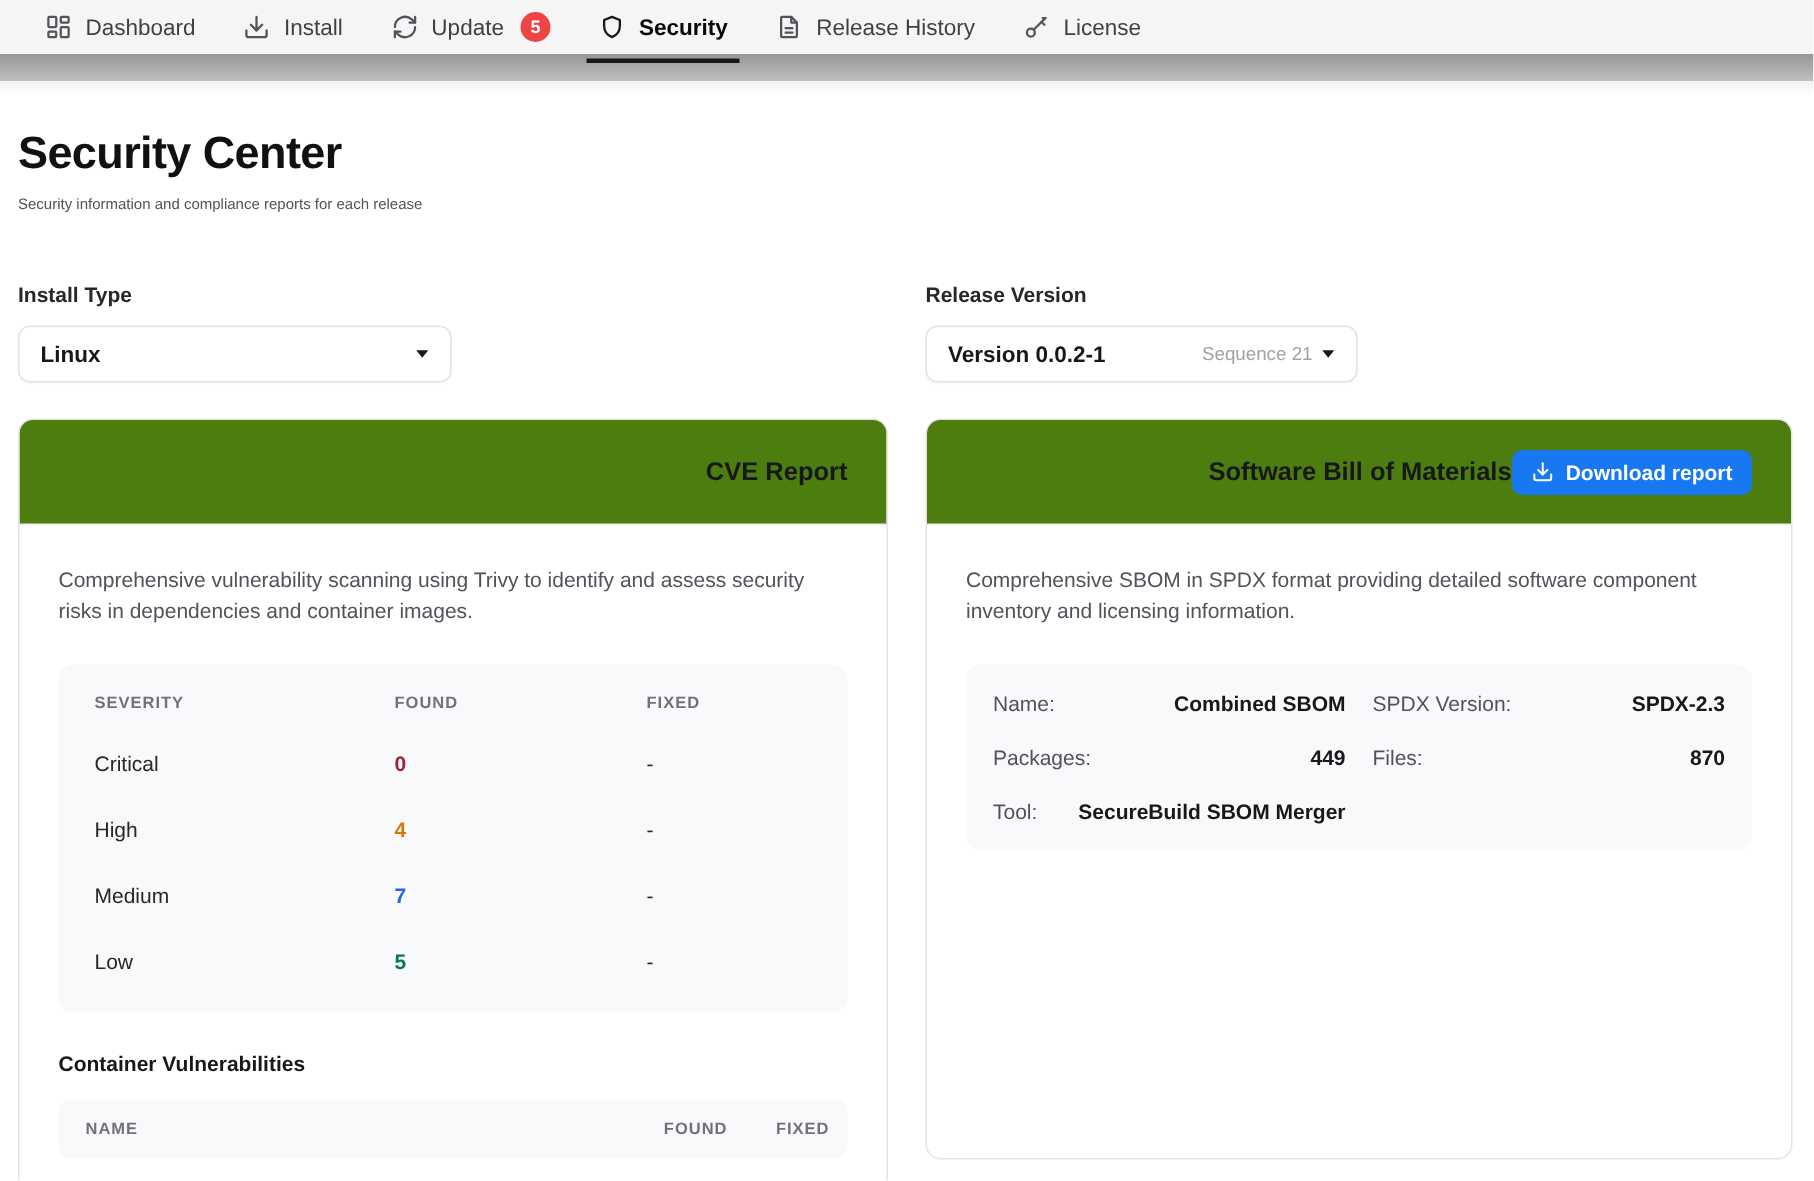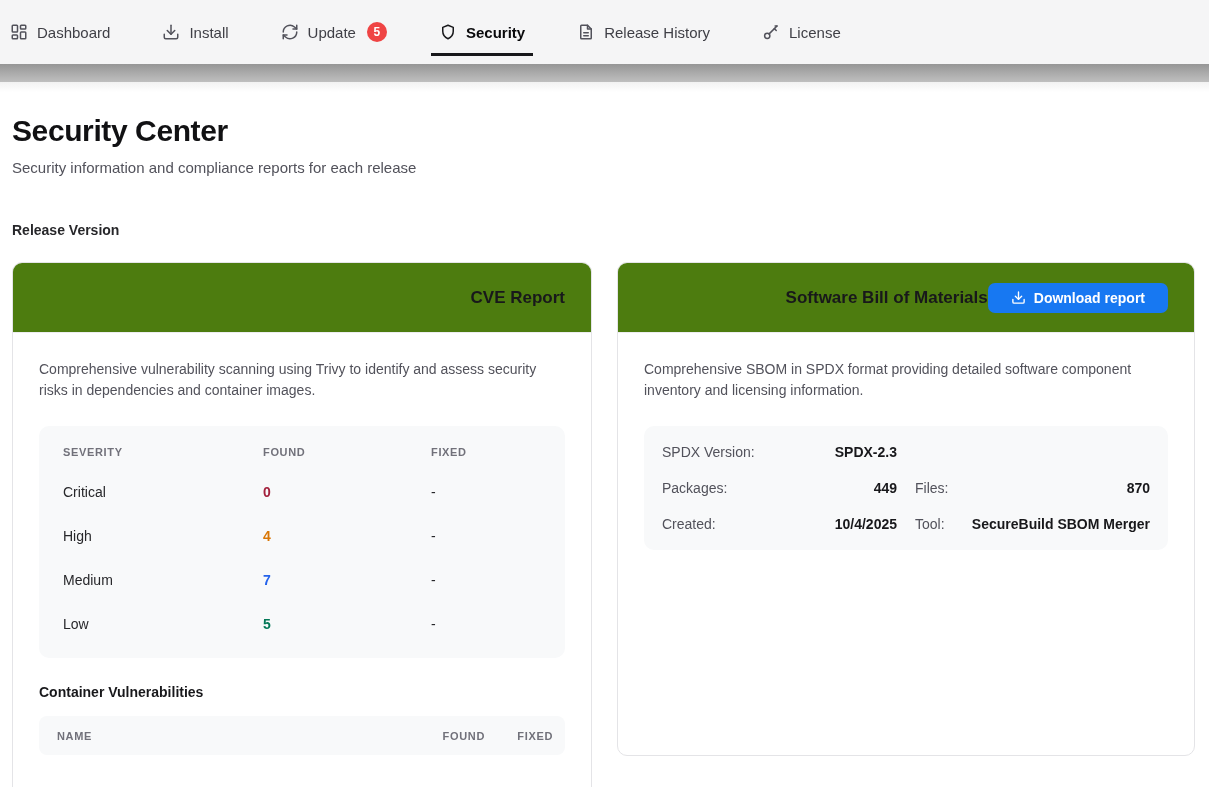--- a/index.html
+++ b/index.html
@@ -1,41 +1,41 @@
 <!DOCTYPE html>
 <html><head>
 <meta charset="utf-8">
 <style>
   * { margin:0; padding:0; box-sizing:border-box; }
   html,body { width:1209px; height:787px; overflow:hidden; }
   body { font-family:"Liberation Sans", sans-serif; background:#ffffff; color:#18181b; }
 
   
-  .topnav { height:64px; background:#f5f5f6; display:flex; align-items:center;
-            padding:0 10px; gap:52px; }
+  .topnav { height:36px; background:#f5f5f6; display:flex; align-items:center;
+            padding:0 30px; gap:32px; }
   .nav-item { display:flex; align-items:center; gap:9px; font-size:15px; color:#3f3f46;
               height:48px; position:relative; cursor:pointer; white-space:nowrap; }
   .nav-item .nav-icon { display:flex; align-items:center; }
   .nav-item svg { stroke:#52525b; }
   .nav-item.active { color:#09090b; font-weight:bold; }
   .nav-item.active svg { stroke:#18181b; }
   .nav-item.active::after { content:""; position:absolute; left:-8px; right:-8px; bottom:0;
                             height:3px; background:#18181b; }
   .badge { min-width:20px; height:20px; border-radius:10px; background:#ef4444; color:#fff;
            font-size:12px; font-weight:bold; display:flex; align-items:center;
            justify-content:center; padding:0 6px; margin-left:2px; }
 
   .gray-band { height:18px; background:linear-gradient(#969696,#bfbfbf); }
   .band-fade { height:10px; background:linear-gradient(#f2f2f2,#ffffff); }
 
   
   .main { padding:0 12px; }
   .page-title { margin-top:22px; font-size:30px; font-weight:bold; color:#111113;
                 letter-spacing:-0.4px; }
-  .page-subtitle { margin-top:11px; font-size:15px; color:#52525b; }
+  .page-subtitle { margin-top:11px; font-size:10px; color:#52525b; }
 
   
   .grid2 { display:grid; grid-template-columns:580px 578px; column-gap:25px; }
   .filters { margin-top:46px; }
   .filter-label { font-size:14px; font-weight:bold; color:#27272a; }
   .select { margin-top:13px; width:289px; height:38px; border:1px solid #e4e4e7;
             border-radius:8px; background:#fff; display:flex; align-items:center;
             justify-content:space-between; padding:0 14px; cursor:pointer;
             box-shadow:0 1px 2px rgba(0,0,0,0.04); }
   .select.wide { width:288px; }
@@ -74,21 +74,21 @@
 
   
   .sbom-table { margin-top:25px; background:#f8f9fa; border-radius:10px; padding:8px 18px; }
   .sbom-grid { display:grid; grid-template-columns:1fr 1fr; column-gap:18px; }
   .sbom-pair { display:flex; justify-content:space-between; align-items:center;
                height:36px; font-size:14px; }
   .sbom-label { color:#52525b; white-space:nowrap; }
   .sbom-value { font-weight:bold; color:#18181b; text-align:right; white-space:nowrap; }
 
   .btn-primary { display:flex; align-items:center; gap:8px; background:#1778f2; color:#fff;
-                 font-size:14px; font-weight:bold; height:30px; padding:0 23px;
+                 font-size:14px; font-weight:bold; height:30px; padding:0 13px;
                  border:none; border-radius:7px; cursor:pointer;
                  font-family:"Liberation Sans", sans-serif; }
 </style>
 </head>
 <body>
 
 <nav class="topnav">
   <div class="nav-item">
     <span class="nav-icon">
       <svg width="18" height="18" viewBox="0 0 24 24" fill="none" stroke-width="2" stroke-linecap="round" stroke-linejoin="round">
@@ -157,21 +157,39 @@
 <div class="gray-band"></div>
 <div class="band-fade"></div>
 
 <div class="main">
 
   <h1 class="page-title">Security Center</h1>
   <div class="page-subtitle">Security information and compliance reports for each release</div>
 
   <div class="grid2 filters">
     <div>
+      <div class="filter-label">Install Type</div>
+      <div class="select">
+        <span class="select-value">Linux</span>
+        <svg class="caret" viewBox="0 0 9 6">
+            <path d="M0.5 0.5h8L4.5 5.5z" fill="#18181b"></path>
+          </svg>
+      </div>
+    </div>
+    <div>
       <div class="filter-label">Release Version</div>
+      <div class="select wide">
+        <span class="select-value">Version 0.0.2-1</span>
+        <span class="select-right">
+          <span class="select-meta">Sequence 21</span>
+          <svg class="caret" viewBox="0 0 9 6">
+              <path d="M0.5 0.5h8L4.5 5.5z" fill="#18181b"></path>
+            </svg>
+        </span>
+      </div>
     </div>
   </div>
 
   <div class="grid2 cards">
 
     <section class="card cve">
       <div class="card-header">
         <span class="card-title">CVE Report</span>
       </div>
       <div class="card-body">
@@ -227,40 +245,40 @@
           </span>
           <span>Download report</span>
         </button>
       </div>
       <div class="card-body">
         <p class="card-desc">Comprehensive SBOM in SPDX format providing detailed software component inventory and licensing information.</p>
 
         <div class="sbom-table">
           <div class="sbom-grid">
             <div class="sbom-pair">
+              <span class="sbom-label">Name:</span>
+              <span class="sbom-value">Combined SBOM</span>
+            </div>
+            <div class="sbom-pair">
               <span class="sbom-label">SPDX Version:</span>
               <span class="sbom-value">SPDX-2.3</span>
             </div>
           </div>
           <div class="sbom-grid">
             <div class="sbom-pair">
               <span class="sbom-label">Packages:</span>
               <span class="sbom-value">449</span>
             </div>
             <div class="sbom-pair">
               <span class="sbom-label">Files:</span>
               <span class="sbom-value">870</span>
             </div>
           </div>
           <div class="sbom-grid">
             <div class="sbom-pair">
-              <span class="sbom-label">Created:</span>
-              <span class="sbom-value">10/4/2025</span>
-            </div>
-            <div class="sbom-pair">
               <span class="sbom-label">Tool:</span>
               <span class="sbom-value">SecureBuild SBOM Merger</span>
             </div>
           </div>
         </div>
       </div>
     </section>
 
   </div>
 </div>

